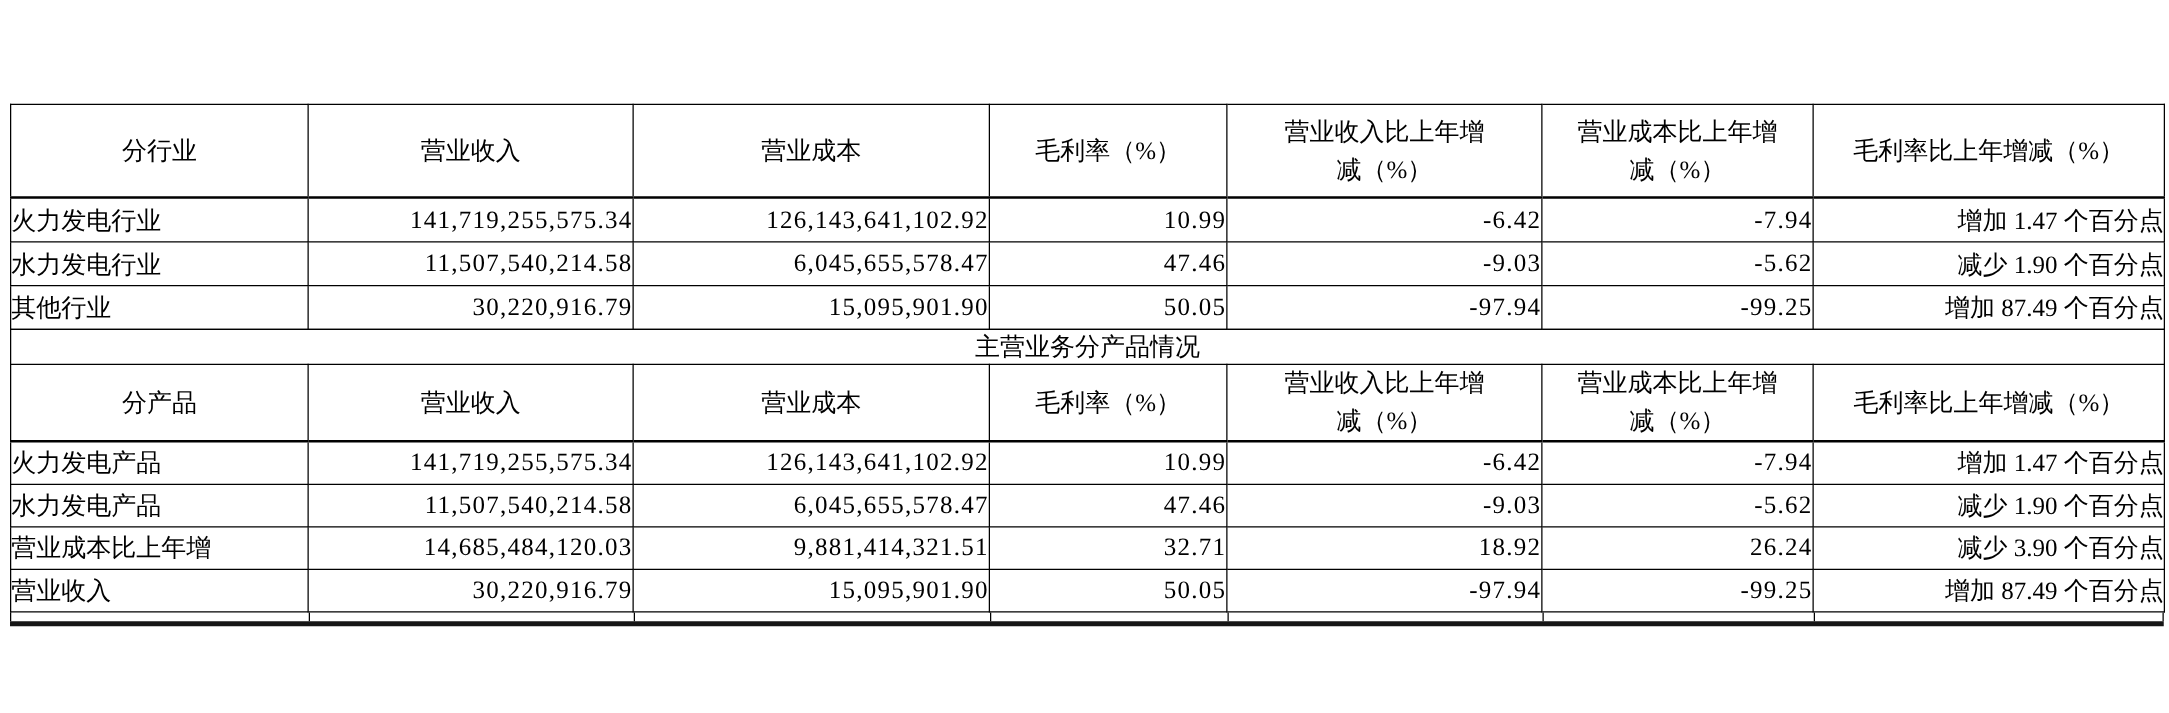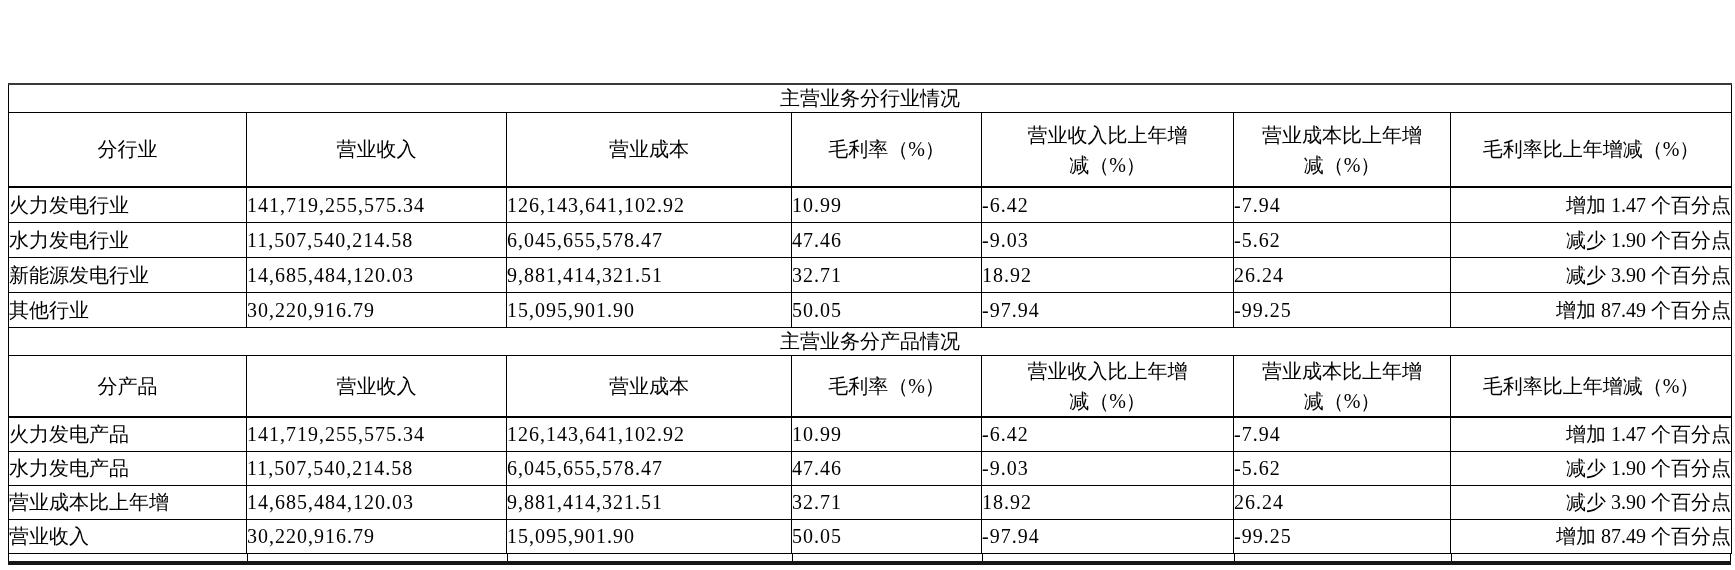--- a/index.html
+++ b/index.html
@@ -45,21 +45,21 @@
     text-align:center;
     border-bottom:2px solid #000;
     font-size:20px;
   }
   table.t1 tr.header-row td{ height:73px; }
   table.t2 tr.header-row td{ height:60px; }
   td.wrap{ white-space:pre-line; line-height:1.5; }
   table.t1 tr.data-row td{ height:34px; }
   table.t2 tr.data-row td{ height:33px; }
   td.c-name{ text-align:left; padding-left:13px; }
-  td.c-num{ text-align:left; padding-right:16px; letter-spacing:1px; }
+  td.c-num{ text-align:right; padding-right:16px; letter-spacing:1px; }
   td.c-desc{ text-align:right; padding-left:13px; }
 
   
   .fragment-row{
     position:relative;
     width:1721px;
     height:7px;
     border-left:1px solid #000;
     border-right:1px solid #000;
   }
@@ -82,23 +82,20 @@
       <colgroup>
         <col style="width:238px">
           <col style="width:260px">
           <col style="width:285px">
         <col style="width:190px">
           <col style="width:252px">
           <col style="width:217px">
         <col style="width:281px">
       </colgroup>
       <tbody>
-        <tr class="title-row">
-          <td colspan="7">主营业务分行业情况</td>
-        </tr>
         <tr class="header-row">
           <td>分行业</td>
           <td>营业收入</td>
           <td>营业成本</td>
           <td>毛利率（%）</td>
           <td class="wrap">营业收入比上年增
 减（%）</td>
           <td class="wrap">营业成本比上年增
 减（%）</td>
           <td>毛利率比上年增减（%）</td>
@@ -113,29 +110,20 @@
           <td class="c-desc">增加 1.47 个百分点</td>
         </tr>
         <tr class="data-row">
           <td class="c-name">水力发电行业</td>
           <td class="c-num">11,507,540,214.58</td>
           <td class="c-num">6,045,655,578.47</td>
           <td class="c-num">47.46</td>
           <td class="c-num">-9.03</td>
           <td class="c-num">-5.62</td>
           <td class="c-desc">减少 1.90 个百分点</td>
-        </tr>
-        <tr class="data-row">
-          <td class="c-name">新能源发电行业</td>
-          <td class="c-num">14,685,484,120.03</td>
-          <td class="c-num">9,881,414,321.51</td>
-          <td class="c-num">32.71</td>
-          <td class="c-num">18.92</td>
-          <td class="c-num">26.24</td>
-          <td class="c-desc">减少 3.90 个百分点</td>
         </tr>
         <tr class="data-row">
           <td class="c-name">其他行业</td>
           <td class="c-num">30,220,916.79</td>
           <td class="c-num">15,095,901.90</td>
           <td class="c-num">50.05</td>
           <td class="c-num">-97.94</td>
           <td class="c-num">-99.25</td>
           <td class="c-desc">增加 87.49 个百分点</td>
         </tr>

